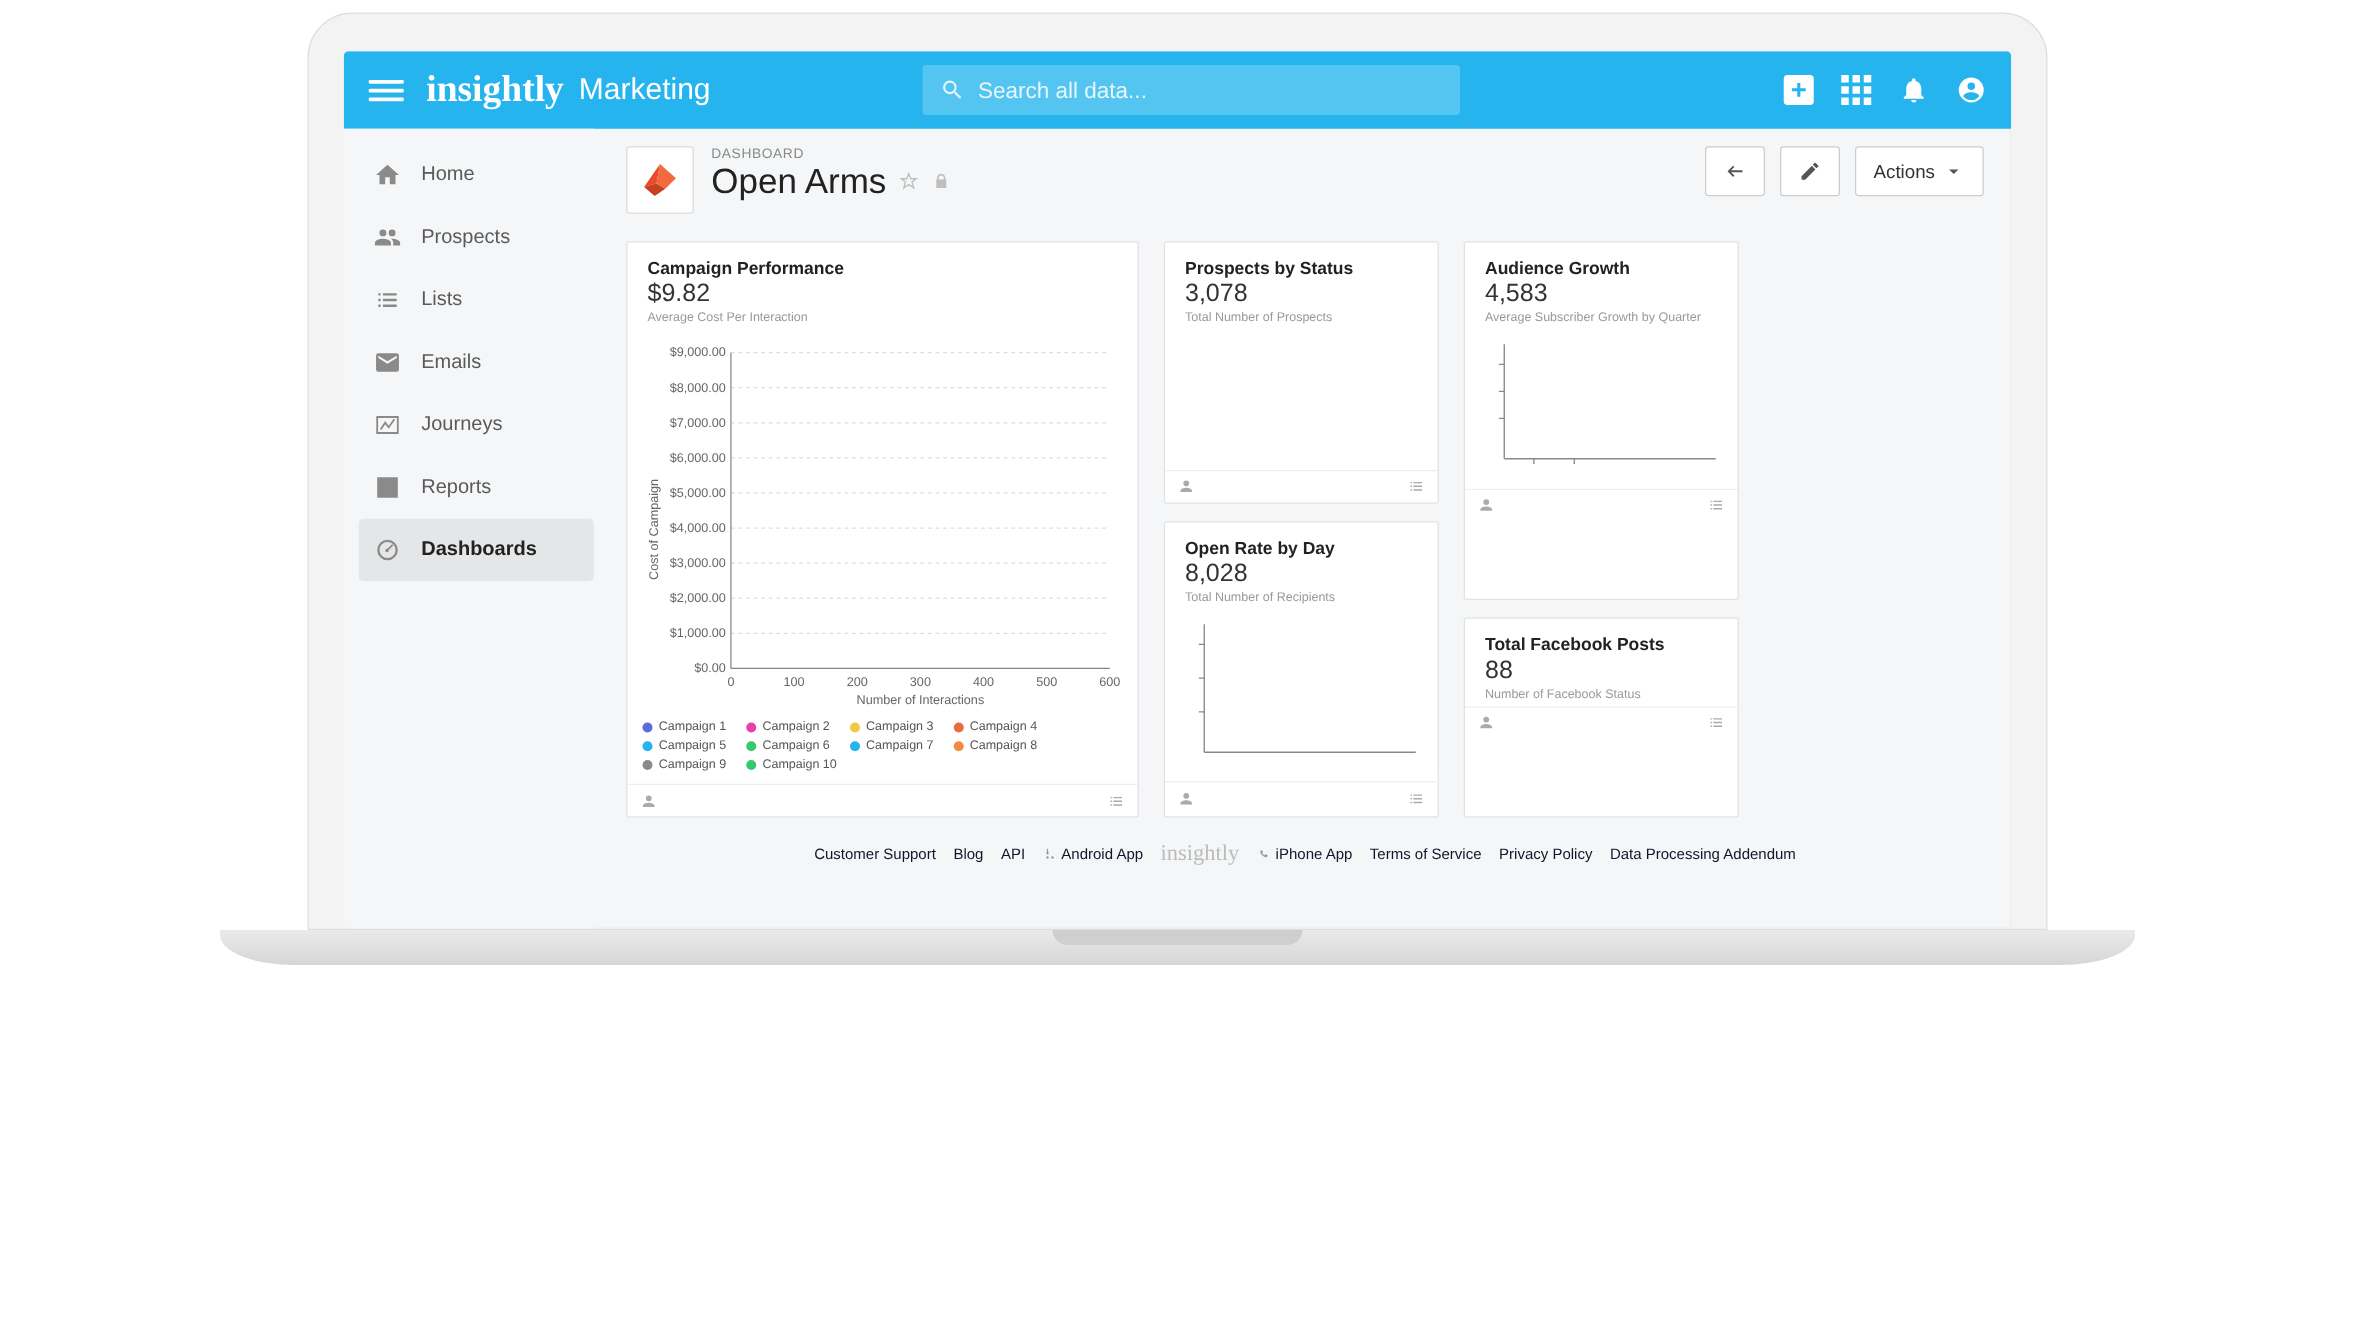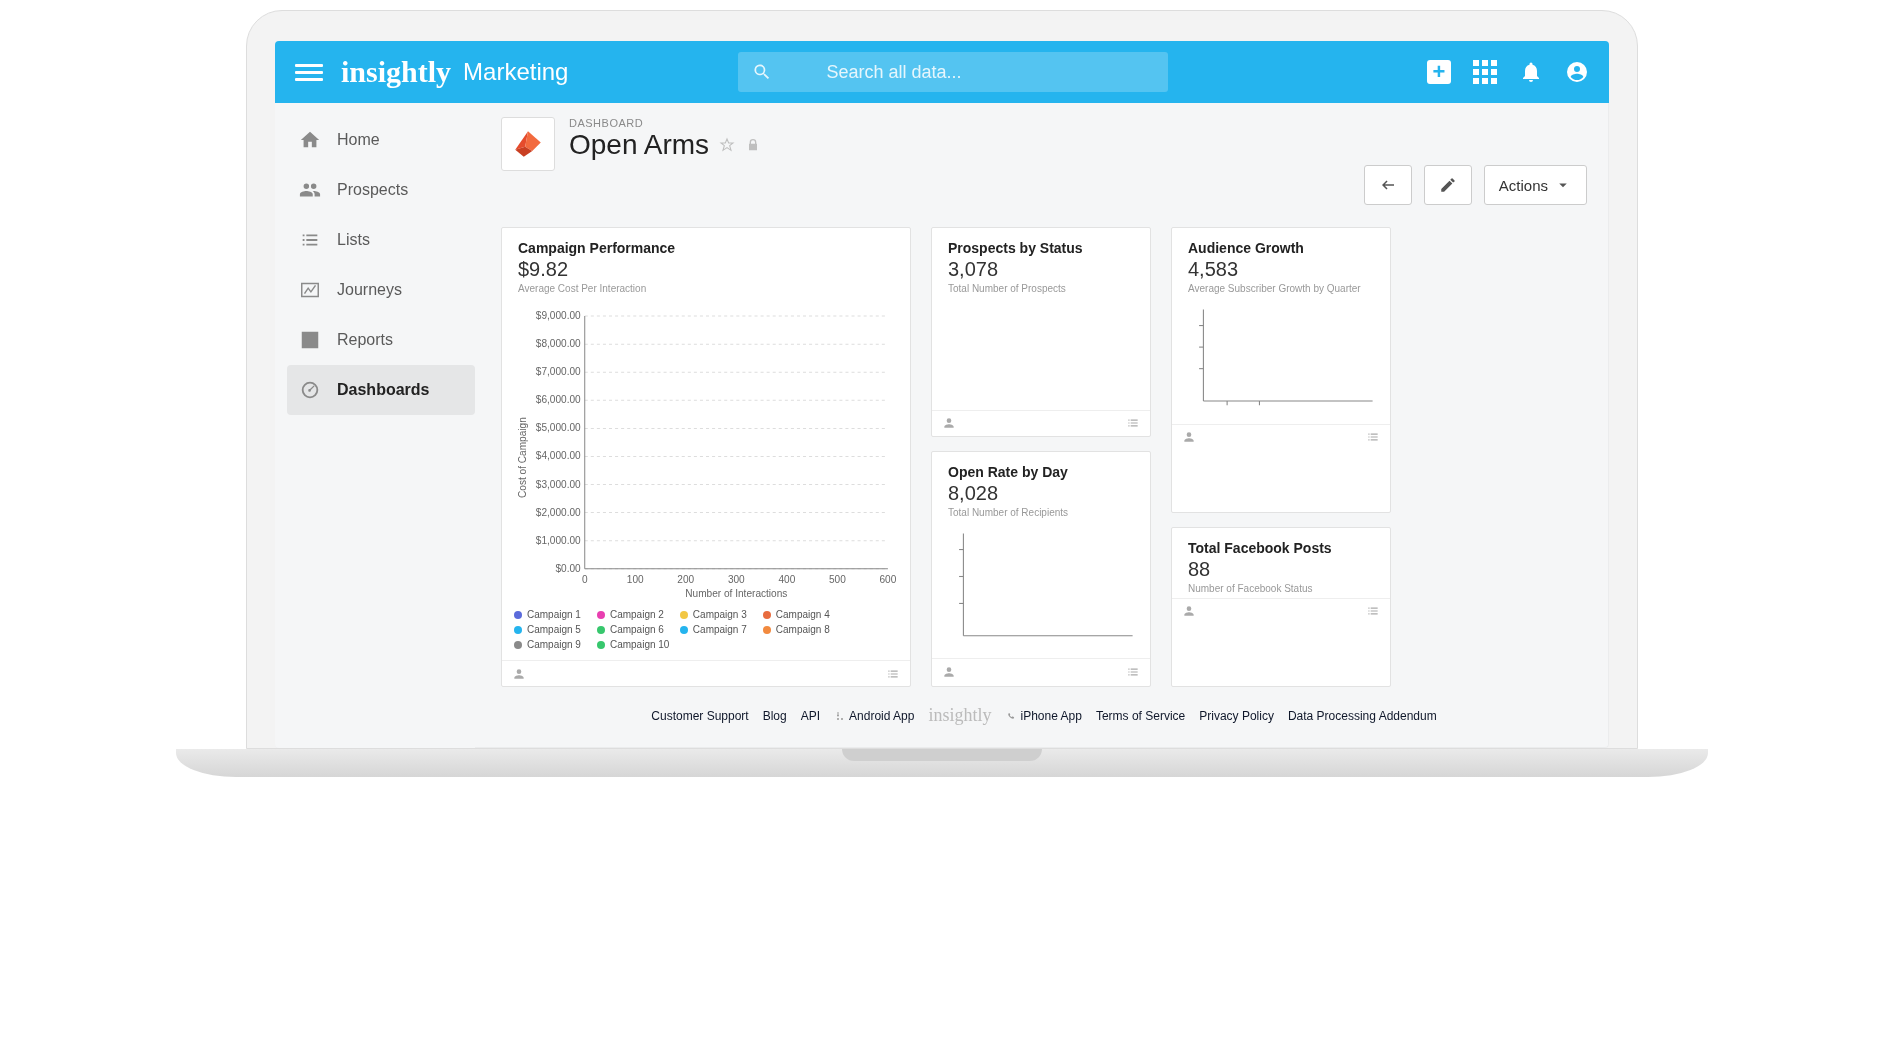--- a/index.html
+++ b/index.html
@@ -5,42 +5,42 @@
 * { margin:0; padding:0; box-sizing:border-box; font-family:-apple-system,BlinkMacSystemFont,"Segoe UI",Helvetica,Arial,sans-serif; }
 body { background:#fff; display:flex; align-items:flex-start; justify-content:center; }
 .laptop { width:1392px; margin:10px auto 0; }
 .bezel { background:#f3f3f3; border:1px solid #ddd; border-radius:36px 36px 0 0; padding:30px 28px 0 28px; }
 .screen { background:#f5f6f7; border-radius:4px; overflow:hidden; box-shadow:0 0 0 1px rgba(0,0,0,.04) inset; }
 .topbar { background:#25b4ee; height:62px; display:flex; align-items:center; padding:0 20px; color:#fff; }
 .topbar .ham { width:28px; cursor:pointer; }
 .topbar .ham div { height:3px; background:#fff; margin:4px 0; border-radius:1px; }
 .brand { font-family:"Brush Script MT",cursive; font-size:30px; font-weight:600; margin:0 12px 0 18px; }
 .prod { font-size:24px; font-weight:300; }
-.search { flex:0 0 430px; margin-left:170px; background:rgba(255,255,255,.22); height:40px; border-radius:3px; display:flex; align-items:center; padding:0 14px;gap:44px; }
+.search { flex:0 0 430px; margin-left:170px; background:rgba(255,255,255,.22); height:40px; border-radius:3px; display:flex; align-items:center; padding:0 14px; }
 .search svg { width:20px; height:20px; fill:#fff; opacity:.85; }
 .search input { flex:1; margin-left:10px; background:transparent; border:none; outline:none; color:#fff; font-size:18px; }
 .search input::placeholder { color:#fff; opacity:.85; }
 .ticons { margin-left:auto; display:flex; align-items:center; gap:22px; }
 .ticons .ic { width:24px; height:24px; fill:#fff; cursor:pointer; }
 .plusbox { width:24px; height:24px; background:#fff; border-radius:3px; display:flex; align-items:center; justify-content:center; color:#25b4ee; font-weight:700; font-size:22px; line-height:0; }
 .grid9 { display:grid; grid-template-columns:repeat(3,6px); grid-template-rows:repeat(3,6px); gap:3px; }
 .grid9 span { background:#fff; }
 .body { display:flex; min-height:640px; }
 .sidebar { width:200px; background:#f5f6f7; padding:12px 0 0 12px; }
 .snav { display:flex; align-items:center; height:50px; padding:0 12px; color:#5a5a5a; font-size:16px; cursor:pointer; border-radius:4px; }
 .snav .sic { width:22px; height:22px; margin-right:16px; fill:#8a8a8a; }
 .snav.active { background:#e5e6e7; color:#222; font-weight:600; }
 .main { flex:1; padding:14px 22px 10px 26px; }
 .mhead { display:flex; align-items:flex-start; }
 .mava { width:54px; height:54px; background:#fff; border:1px solid #ddd; border-radius:3px; display:flex; align-items:center; justify-content:center; margin-right:14px; }
 .mava svg { width:34px; height:34px; }
 .mtitle .sub { font-size:11px; letter-spacing:.5px; color:#8a8a8a; }
 .mtitle h1 { font-size:28px; font-weight:400; color:#222; display:flex; align-items:center; gap:10px; }
 .mtitle h1 .xic { width:16px; height:16px; fill:#bfbfbf; }
-.macts { margin-left:auto; display:flex; gap:12px;margin-top:48px; }
+.macts { margin-left:auto; display:flex; gap:12px; }
 .mbtn { height:40px; background:#fff; border:1px solid #ccc; border-radius:3px; display:flex; align-items:center; justify-content:center; padding:0 14px; font-size:15px; color:#333; cursor:pointer; }
 .mbtn svg { width:18px; height:18px; fill:#555; }
 .cards { display:grid; grid-template-columns:410px 220px 220px; gap:14px 20px; margin-top:22px; }
 .card { background:#fff; border:1px solid #e2e2e2; border-radius:2px; display:flex; flex-direction:column; }
 .card .chd { padding:12px 16px 4px; }
 .card .chd .ct { font-size:14px; font-weight:700; color:#222; }
 .card .chd .cv { font-size:20px; color:#333; margin-top:2px; }
 .card .chd .cs { font-size:10px; color:#999; margin-top:2px; }
 .card .cft { height:26px; border-top:1px solid #eee; display:flex; align-items:center; justify-content:space-between; padding:0 10px; }
 .card .cft svg { width:14px; height:14px; fill:#aaa; }
@@ -114,20 +114,26 @@
               <svg class="sic" viewBox="0 0 24 24">
                 <path d="M16 11a3 3 0 10-3-3 3 3 0 003 3zM8 11a3 3 0 10-3-3 3 3 0 003 3zm0 2c-2.3 0-7 1.2-7 3.5V19h14v-2.5C15 14.2 10.3 13 8 13zm8 0c-.3 0-.6 0-1 .1 1.2.9 2 2 2 3.4V19h6v-2.5c0-2.3-4.7-3.5-7-3.5z"></path>
               </svg>
               <span>Prospects</span>
             </div>
       <div class="snav">
               <svg class="sic" viewBox="0 0 24 24">
                 <path d="M4 6h2v2H4zm4 0h12v2H8zM4 11h2v2H4zm4 0h12v2H8zM4 16h2v2H4zm4 0h12v2H8z"></path>
               </svg>
               <span>Lists</span>
+            </div>
+      <div class="snav">
+              <svg class="sic" viewBox="0 0 24 24">
+                <path d="M20 4H4a2 2 0 00-2 2v12a2 2 0 002 2h16a2 2 0 002-2V6a2 2 0 00-2-2zm0 4l-8 5-8-5V6l8 5 8-5z"></path>
+              </svg>
+              <span>Emails</span>
             </div>
       <div class="snav">
               <svg class="sic" viewBox="0 0 24 24">
                 <path fill="none" stroke="#8a8a8a" stroke-width="1.6" d="M3 5h18v14H3z M6 16l4-6 3 4 5-7"></path>
               </svg>
               <span>Journeys</span>
             </div>
       <div class="snav">
               <svg class="sic" viewBox="0 0 24 24">
                 <path d="M3 3h18v18H3zM11 7h2v10h-2zM7 11h2v6H7zm8-2h2v8h-2z"></path>

